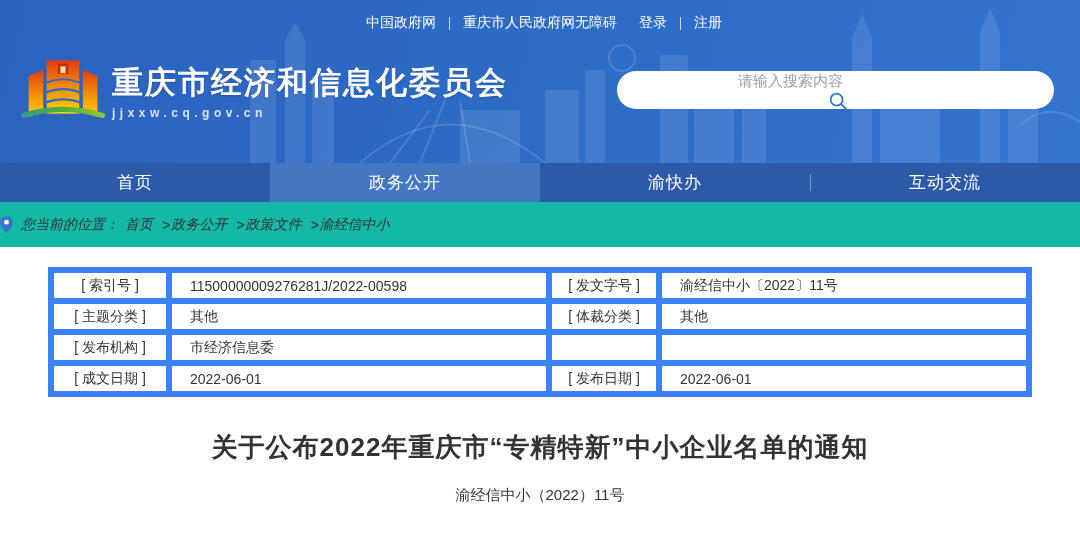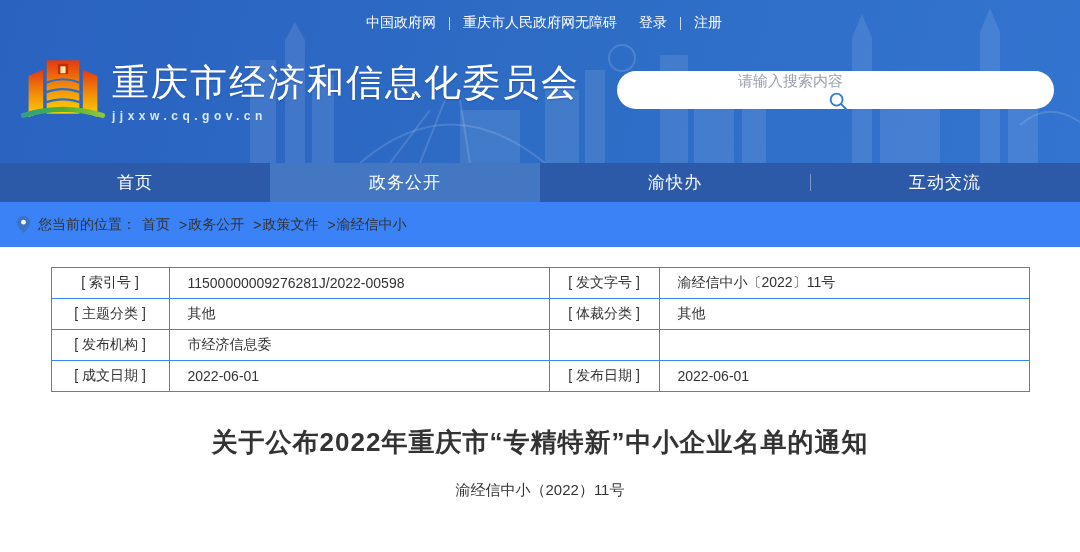--- a/index.html
+++ b/index.html
@@ -25,21 +25,21 @@
   }
   .topbar a { color:#fff; text-decoration:none; cursor:pointer; }
   .tb-left, .tb-right { display:flex; align-items:center; }
   .tb-divider { width:1px; height:13px; background:rgba(255,255,255,.75); margin:0 13px; }
   .tb-gap { width:22px; }
 
   .brand { position:absolute; left:20px; top:50px; display:flex; align-items:center; z-index:3; }
   .logo { width:86px; height:86px; flex:0 0 auto; }
   .brand-text { margin-left:6px; }
   .site-title {
-    color:#fff; font-size:37px; font-weight:normal; letter-spacing:2px;
+    color:#fff; font-size:31px; font-weight:bold; letter-spacing:2px;
     text-shadow:0 1px 2px rgba(0,40,110,.25); line-height:1.1;
   }
   .site-url {
     color:#e9f2ff; font-size:12px; font-weight:bold;
     letter-spacing:4.5px; margin-top:6px; opacity:.92;
   }
 
   .search {
     position:absolute; right:26px; top:71px; width:437px; height:38px;
     background:#fff; border-radius:19px; display:flex; align-items:center;
@@ -60,34 +60,34 @@
   }
   .nav-item + .nav-item::before {
     content:""; position:absolute; left:0; top:11px; bottom:11px; width:1px;
     background:rgba(255,255,255,.38);
   }
   .nav-item.active { background:#4377c1; }
   .nav-item.active::before, .nav-item.active + .nav-item::before { display:none; }
 
   
   .breadcrumb {
-    height:45px; display:flex; align-items:center; padding-left:17px;
-    font-size:14px; color:#333; background:#3b82f6;
+    height:45px; display:flex; align-items:center; 
+    font-size:14px; color:#333; background:#14b8a6;font-style:italic;
   }
   .pin-icon { width:13px; height:17px; margin-right:8px; flex:0 0 auto; }
   .crumb { color:#333; cursor:pointer; }
   .crumb-sep { margin:0 1px 0 9px; color:#333; }
   .crumb-prefix { margin-right:6px; }
 
   
   .meta-table {
     width:978px; margin:20px auto 0; border-collapse:collapse;
     table-layout:fixed; font-size:14px; color:#333;
   }
-  .meta-table td { border:1px solid #3b82f6; height:31px; padding:0; }
+  .meta-table td { border:6px solid #3b82f6; height:31px; padding:0; }
   .meta-table td.lbl { text-align:center; }
   .meta-table td.val { padding-left:18px; }
   .col-l1 { width:118px; } .col-v1 { width:380px; }
   .col-l2 { width:110px; } .col-v2 { width:370px; }
 
   
   .article-title {
     margin-top:33px; text-align:center; font-size:26px; font-weight:600;
     color:#333; letter-spacing:1px;
   }

